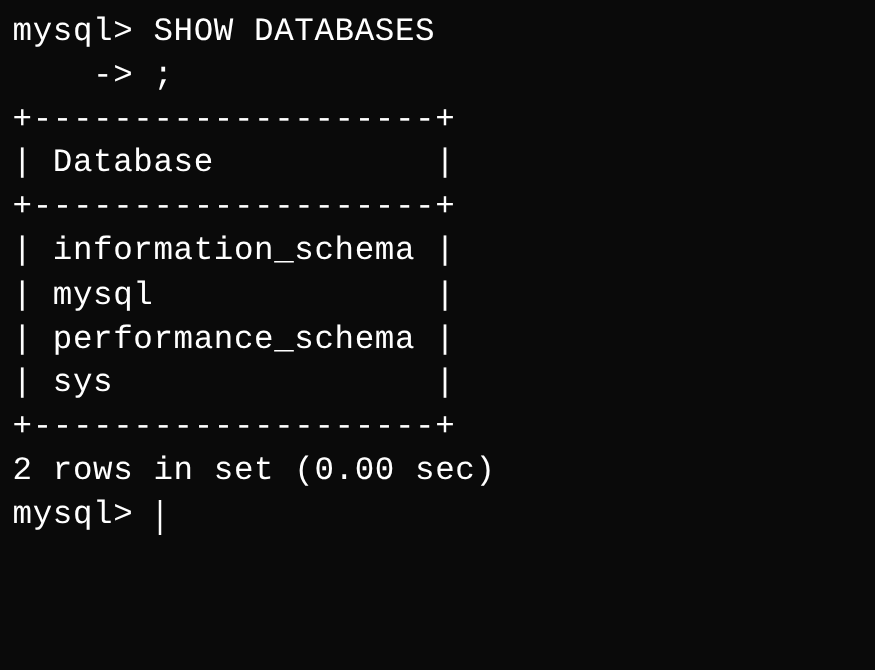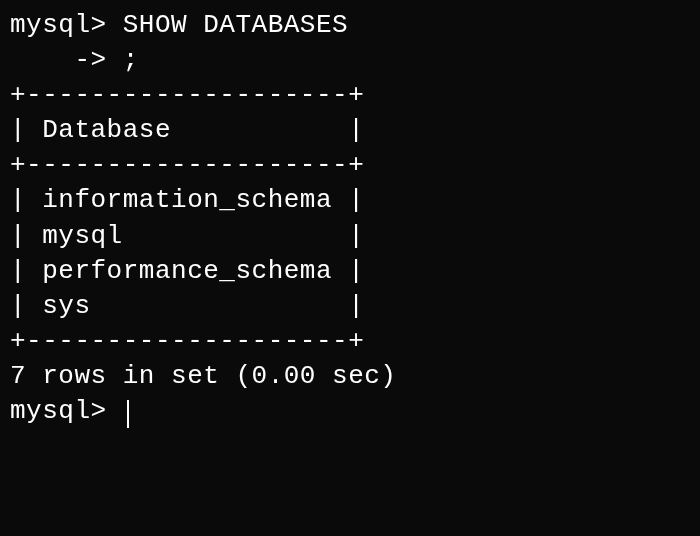--- a/index.html
+++ b/index.html
@@ -39,15 +39,15 @@
 <div class="line"><span>mysql&gt; </span><span>SHOW DATABASES</span></div>
 <div class="line"><span>    -&gt; </span><span>;</span></div>
 <div class="line">+--------------------+</div>
 <div class="line">| Database           |</div>
 <div class="line">+--------------------+</div>
 <div class="line">| information_schema |</div>
 <div class="line">| mysql              |</div>
 <div class="line">| performance_schema |</div>
 <div class="line">| sys                |</div>
 <div class="line">+--------------------+</div>
-<div class="line">7 rows in set (0.00 sec)</div>
+<div class="line">2 rows in set (0.00 sec)</div>
 <div class="line"></div>
 <div class="line"><span>mysql&gt; </span><span class="cursor"></span></div>
 
 </body></html>

